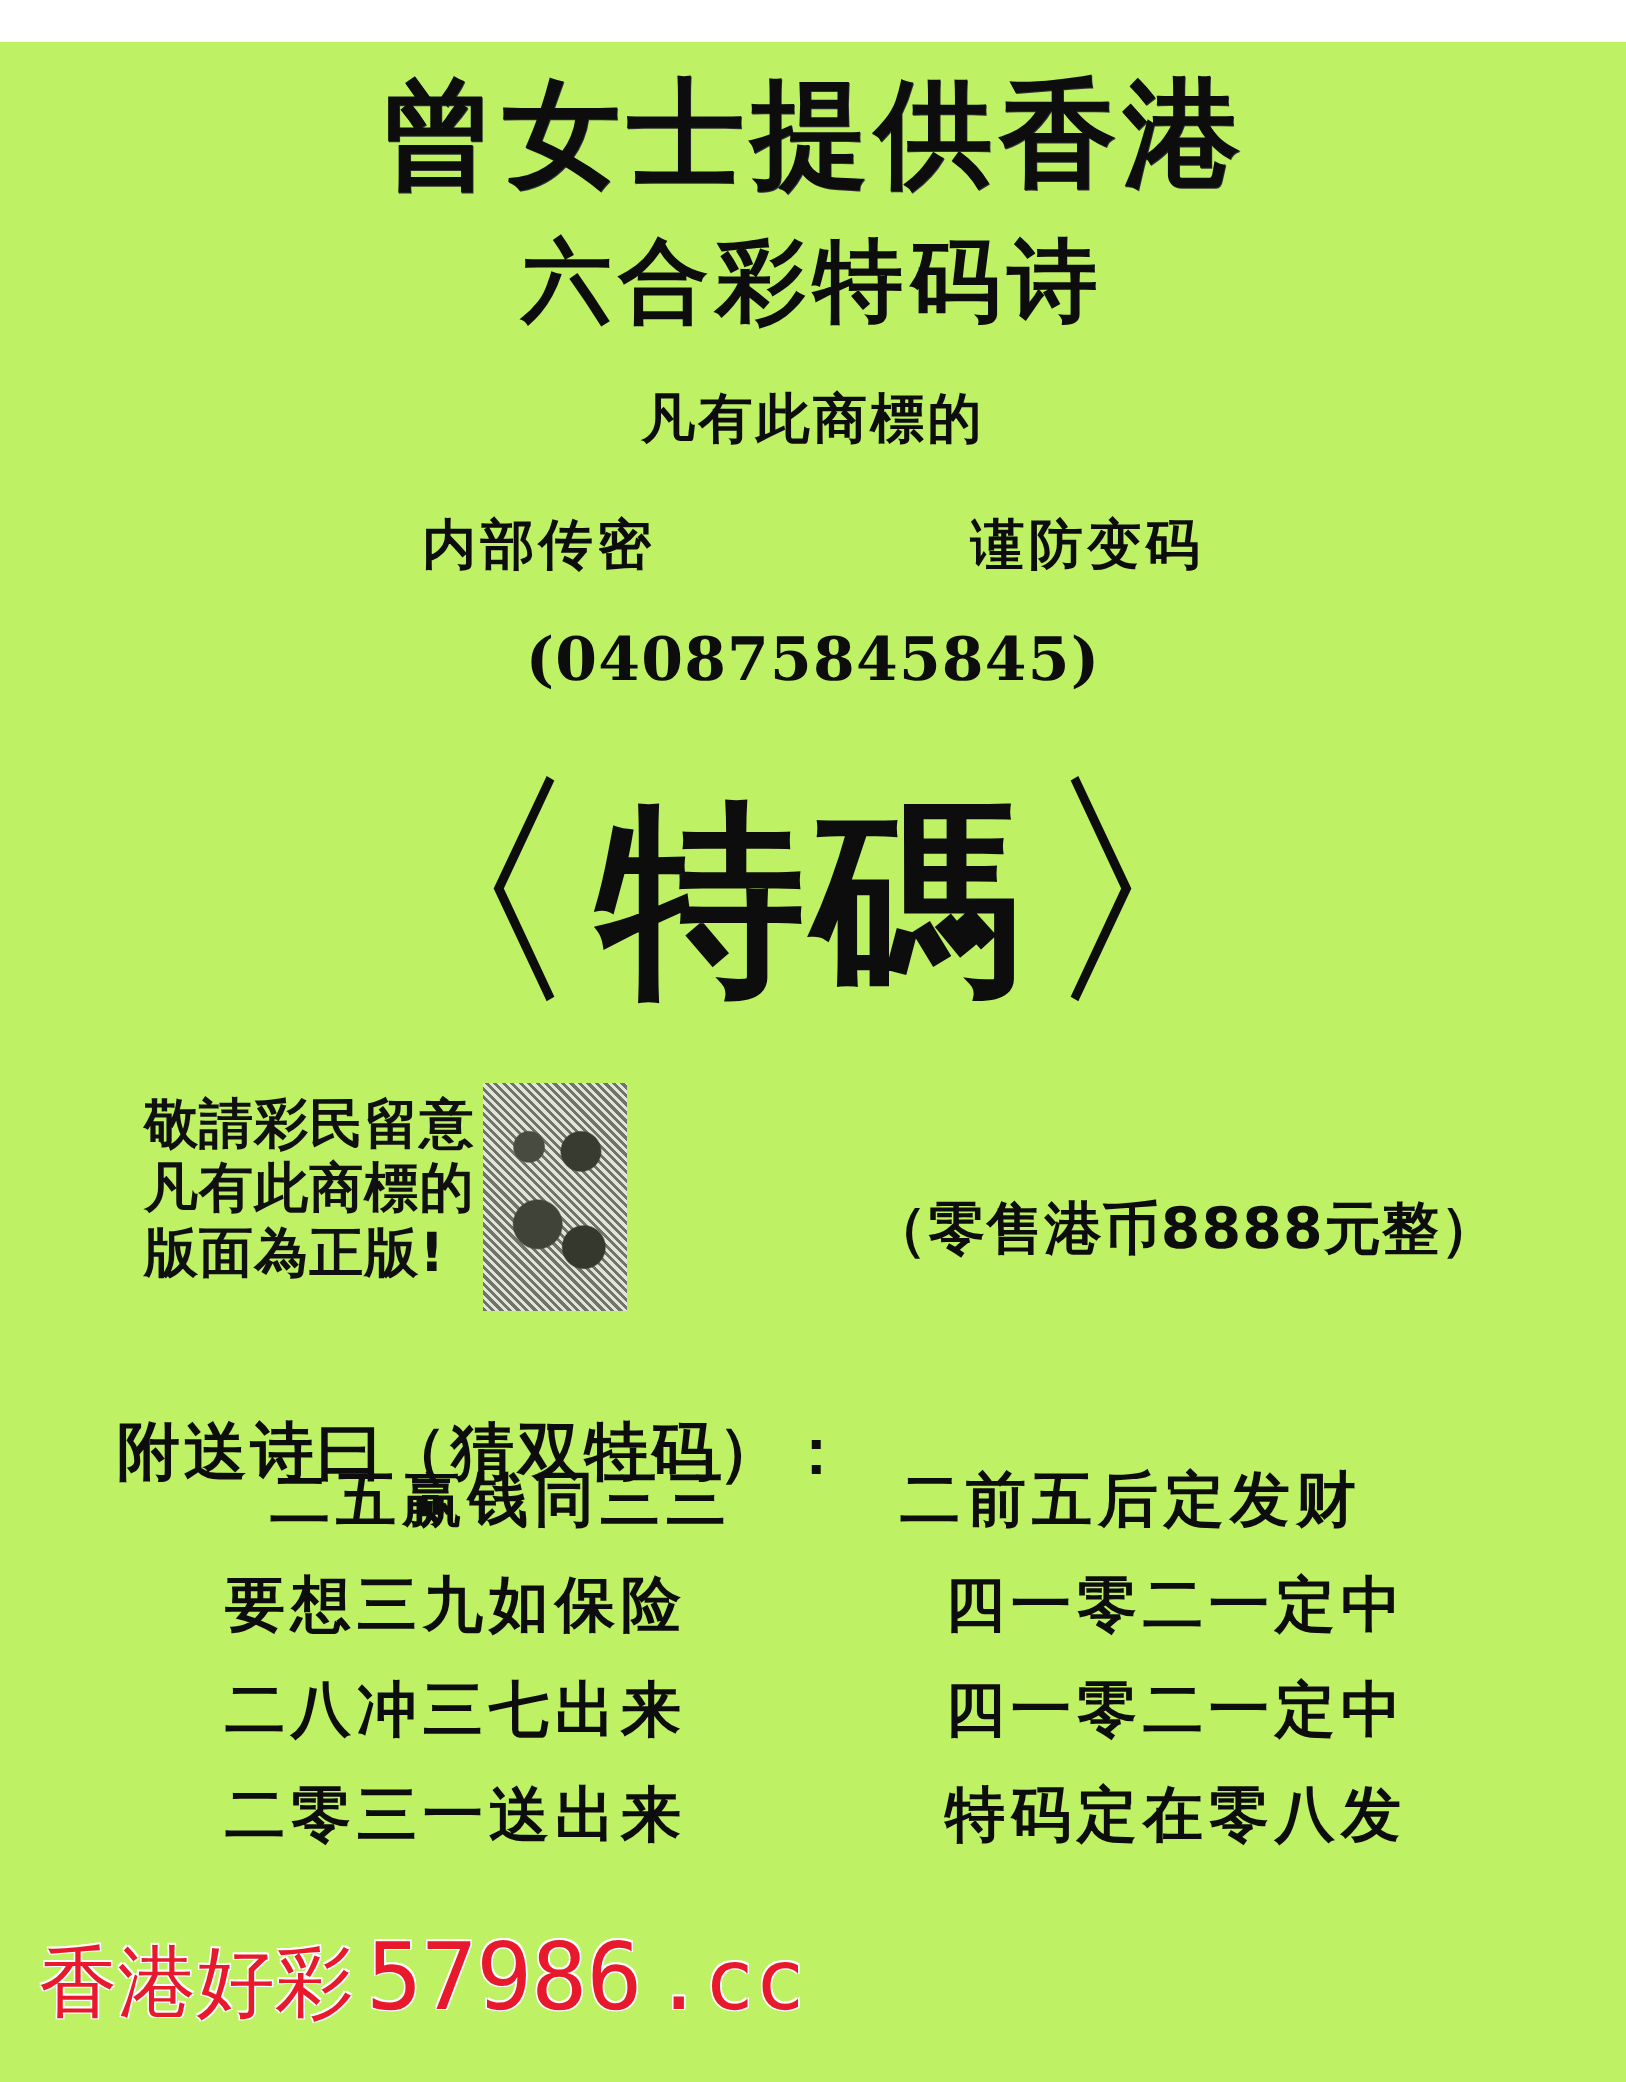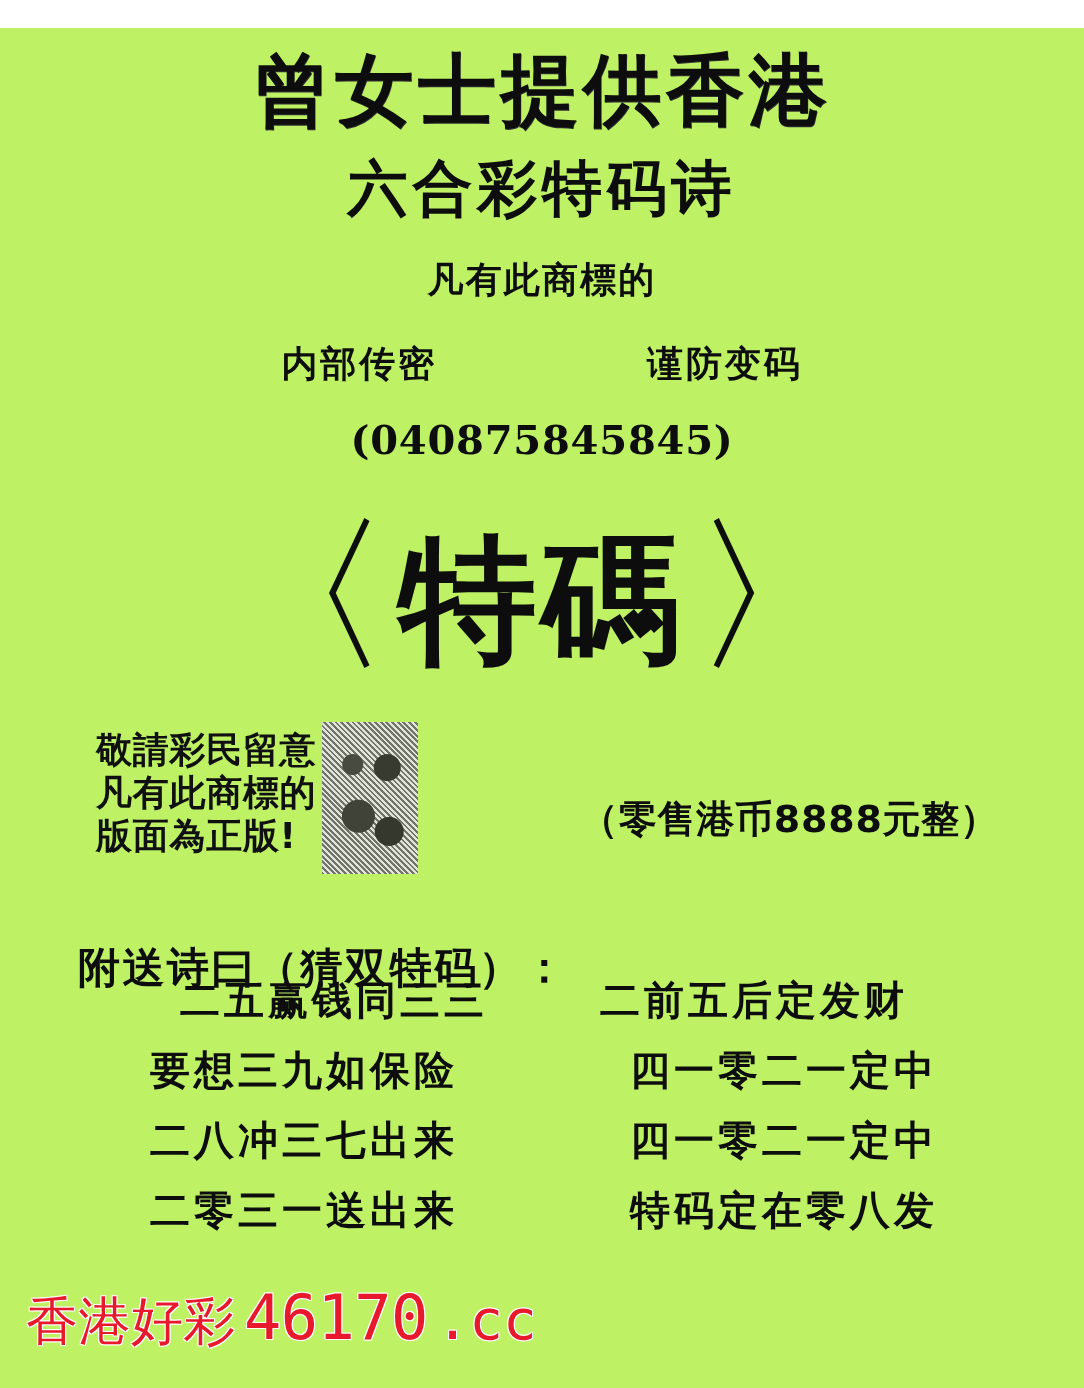--- a/index.html
+++ b/index.html
@@ -261,17 +261,17 @@
     <div class="line">二八冲三七出来</div>
     <div class="line col-right">四一零二一定中</div>
 
     <div class="line">二零三一送出来</div>
     <div class="line col-right">特码定在零八发</div>
   </div>
 
 
   <div class="abs" id="watermark">
     <span class="wm-cn">香港好彩</span>
-    <span class="wm-num">46170</span>
+    <span class="wm-num">57986</span>
     <span class="wm-tld">.cc</span>
   </div>
 
 </div>
 
 </body></html>

